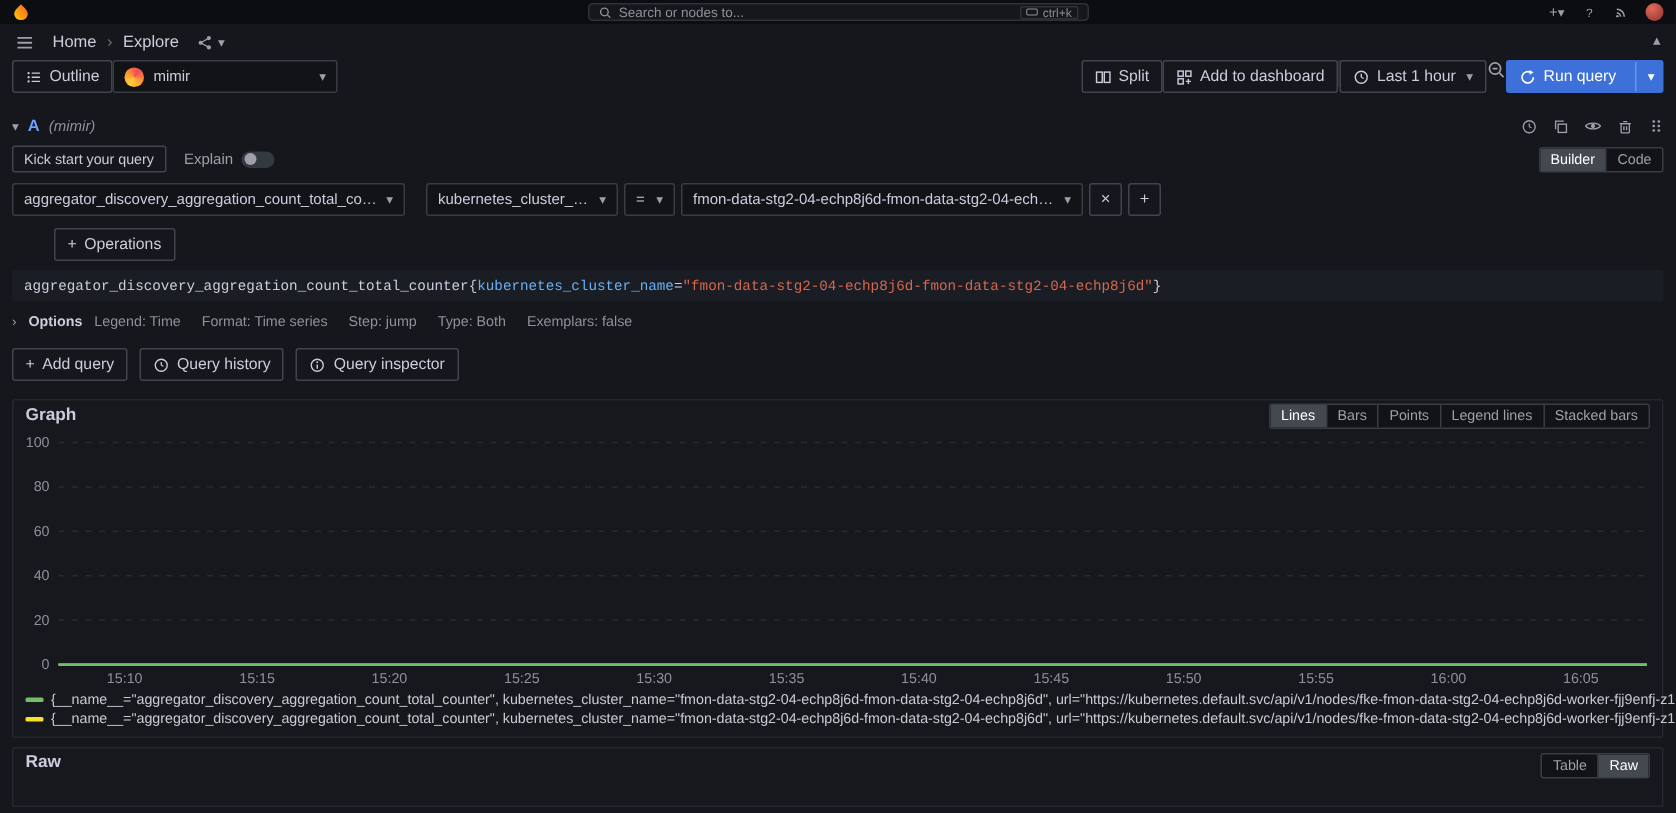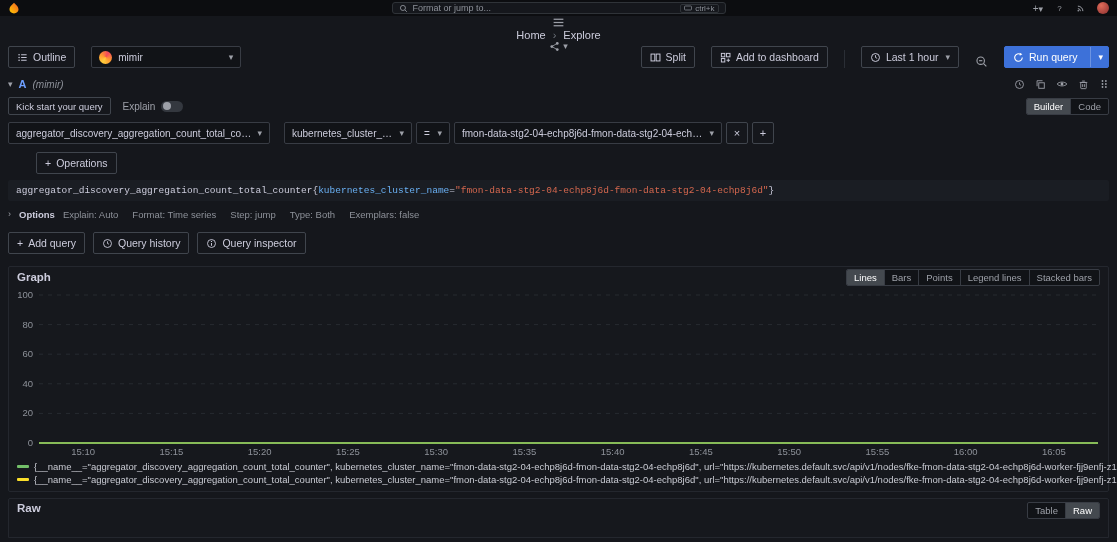--- a/index.html
+++ b/index.html
@@ -19,28 +19,28 @@
     border-radius:2px;padding:0 3px;font-size:8px;color:#8d9199;height:9px;}
   .topnav-right{margin-left:auto;display:flex;align-items:center;gap:11px;color:#9da0a8;font-size:10px;}
   .icon-circle{width:11px;height:11px;border:1px solid #9da0a8;border-radius:50%;
     display:inline-flex;align-items:center;justify-content:center;font-size:8px;}
   .avatar{width:12px;height:12px;border-radius:50%;
     background:radial-gradient(circle at 35% 30%,#e06c5a,#8c2f2f);cursor:pointer;}
   .mimir-logo{width:13px;height:13px;border-radius:50%;
     background:conic-gradient(from 210deg,#ffcd3c,#ff9830,#f2495c,#ff9830,#ffcd3c);}
 
   
-  .subnav{height:24px;display:flex;align-items:center;gap:0;padding:0 10px;flex-direction:column;}
+  .subnav{height:24px;display:flex;align-items:center;gap:12px;padding:0 10px;}
   .crumb{color:#ccccdc;cursor:pointer;}
   .crumb-sep{color:#6f747c;font-size:11px;}
   .share-btn{display:flex;align-items:center;gap:3px;color:#9da0a8;cursor:pointer;}
   .caret{color:#9da0a8;font-size:9px;line-height:1;}
 
   
-  .toolbar{height:28px;display:flex;align-items:flex-end;gap:16px;padding:0 8px;}
+  .toolbar{height:28px;display:flex;align-items:flex-start;gap:0;padding:0 8px;}
   .btn{display:inline-flex;align-items:center;gap:5px;height:22px;padding:0 8px;
     border:1px solid #40454d;border-radius:2px;background:transparent;color:#ccccdc;
     font-size:10.5px;cursor:pointer;white-space:nowrap;font-family:inherit;}
   .btn .caret{margin-left:2px;}
   .btn-primary{background:#3d71d9;border-color:#3d71d9;color:#fff;padding:0;overflow:hidden;}
   .btn-primary .main{display:flex;align-items:center;gap:5px;padding:0 8px;height:100%;}
   .btn-primary .split-caret{display:flex;align-items:center;padding:0 5px;height:100%;
     border-left:1px solid rgba(255,255,255,.25);}
   .btn-primary .caret{color:#fff;}
   .select{display:inline-flex;align-items:center;gap:6px;height:22px;padding:0 7px;
@@ -123,21 +123,21 @@
     </svg>
   </span>
 
   <div class="searchbar">
     <span class="i">
       <svg width="9" height="9" viewBox="0 0 16 16">
           <circle cx="7" cy="7" r="4.5" fill="none" stroke="currentColor" stroke-width="1.6"></circle>
           <line x1="10.5" y1="10.5" x2="14" y2="14" stroke="currentColor" stroke-width="1.6"></line>
         </svg>
     </span>
-    <span>Format or jump to...</span>
+    <span>Search or nodes to...</span>
     <span class="kbd">
       <svg width="8" height="6" viewBox="0 0 16 10">
           <rect x="1" y="1" width="14" height="8" rx="1.5" fill="none" stroke="currentColor" stroke-width="1.4"></rect>
         </svg>
       <span>ctrl+k</span>
     </span>
   </div>
 
   <div class="topnav-right">
     <span class="ghost-icon">
@@ -388,21 +388,21 @@
   </div>
 
   <div class="preview">
     <span>aggregator_discovery_aggregation_count_total_counter</span><span>{</span><span class="tok-label">kubernetes_cluster_name</span><span>=</span><span class="tok-str">"fmon-data-stg2-04-echp8j6d-fmon-data-stg2-04-echp8j6d"</span><span>}</span>
   </div>
 
   <div class="options-row">
     <span class="caret">›</span>
     <span class="options-title">Options</span>
     <span class="options-items">
-      <span>Explain: Auto</span>
+      <span>Legend: Time</span>
       <span>Format: Time series</span>
       <span>Step: jump</span>
       <span>Type: Both</span>
       <span>Exemplars: false</span>
     </span>
   </div>
 </section>
 
 <div class="actions-row">
   <button class="btn">

